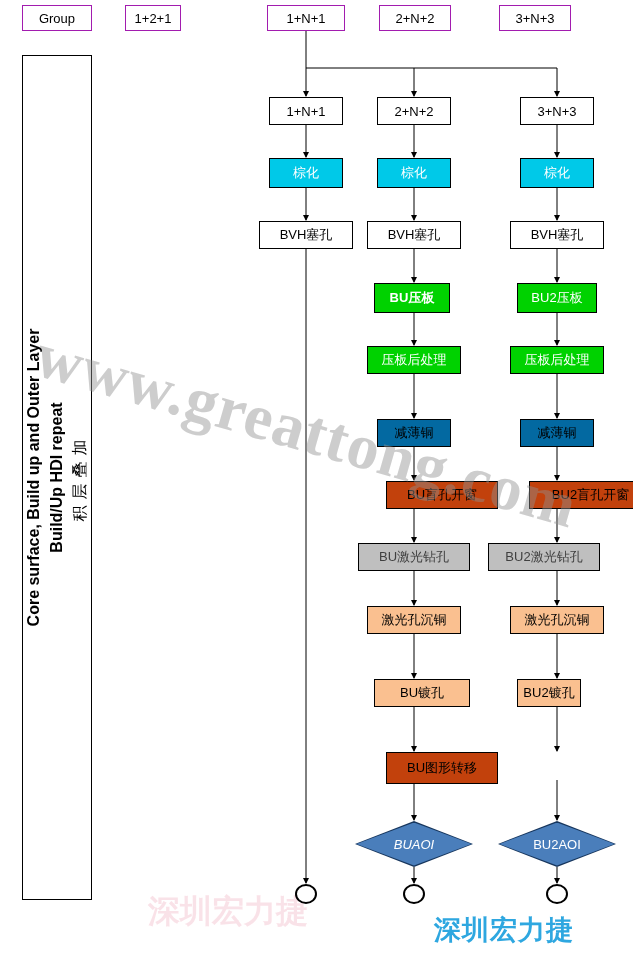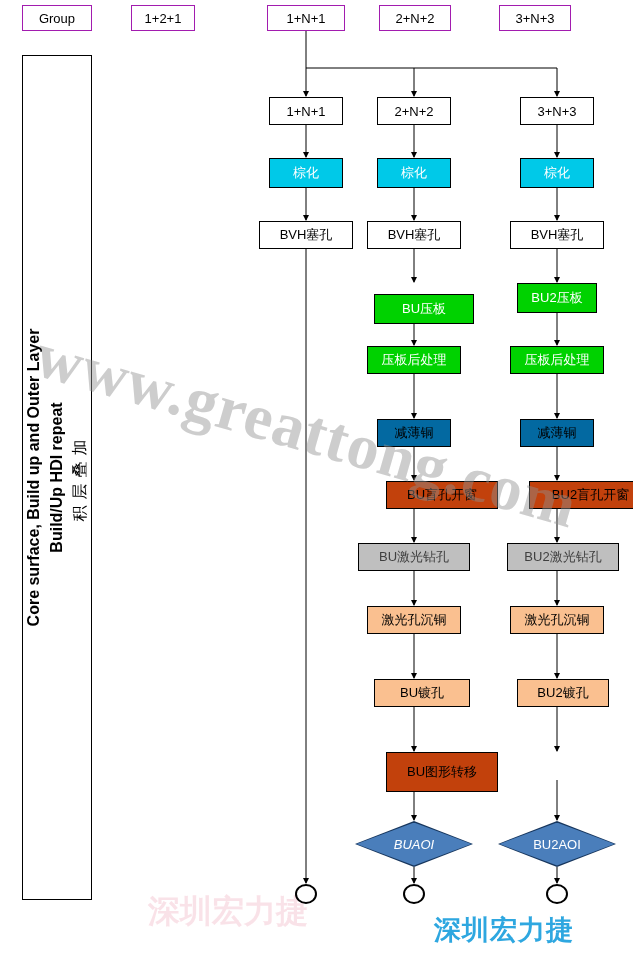--- a/index.html
+++ b/index.html
@@ -87,65 +87,65 @@
         <line x1="557" y1="780" x2="557" y2="820" stroke="#000" stroke-width="1" marker-end="url(#arr)"></line>
         <line x1="557" y1="867" x2="557" y2="883" stroke="#000" stroke-width="1" marker-end="url(#arr)"></line>
         <line x1="306" y1="31" x2="306" y2="68" stroke="#000" stroke-width="1"></line>
         <line x1="306" y1="68" x2="557" y2="68" stroke="#000" stroke-width="1"></line>
         <line x1="306" y1="68" x2="306" y2="96" stroke="#000" stroke-width="1" marker-end="url(#arr)"></line>
         <line x1="414" y1="68" x2="414" y2="96" stroke="#000" stroke-width="1" marker-end="url(#arr)"></line>
         <line x1="557" y1="68" x2="557" y2="96" stroke="#000" stroke-width="1" marker-end="url(#arr)"></line>
       </svg></div>
 
   <div class="hbox" style="left:22px;width:70px">Group</div>
-  <div class="hbox" style="left:131px;width:64px">1+2+1</div>
+  <div class="hbox" style="left:125px;width:56px">1+2+1</div>
   <div class="hbox" style="left:267px;width:78px">1+N+1</div>
   <div class="hbox" style="left:379px;width:72px">2+N+2</div>
   <div class="hbox" style="left:499px;width:72px">3+N+3</div>
 
   <div class="side-box">
     <div class="side-text">
       <div class="st-en">Core surface, Build up and Outer Layer</div>
       <div class="st-en">Build/Up HDI repeat</div>
       <div class="st-cn">积层叠加</div>
     </div>
   </div>
 
   <div id="stage">
       <div class="node plain" style="left: 269px; top: 97px; width: 74px; height: 28px;">1+N+1</div>
       <div class="node cyan" style="left: 269px; top: 158px; width: 74px; height: 30px;">棕化</div>
       <div class="node plain" style="left: 259px; top: 221px; width: 94px; height: 28px;">BVH塞孔</div>
       <div class="terminal" style="left: 295px; top: 884px;"></div>
       <div class="node plain" style="left: 377px; top: 97px; width: 74px; height: 28px;">2+N+2</div>
       <div class="node cyan" style="left: 377px; top: 158px; width: 74px; height: 30px;">棕化</div>
       <div class="node plain" style="left: 367px; top: 221px; width: 94px; height: 28px;">BVH塞孔</div>
-      <div class="node green" style="left: 374px; top: 294px; width: 100px; height: 30px;">BU压板</div>
+      <div class="node green" style="left: 374px; top: 283px; width: 76px; height: 30px; font-weight: bold;">BU压板</div>
       <div class="node green" style="left: 367px; top: 346px; width: 94px; height: 28px;">压板后处理</div>
       <div class="node lightgreen" style="left: 377px; top: 419px; width: 74px; height: 28px;">减薄铜</div>
       <div class="node yellow" style="left: 358px; top: 481px; width: 112px; height: 28px;">BU盲孔开窗</div>
       <div class="node gray" style="left: 358px; top: 543px; width: 112px; height: 28px;">BU激光钻孔</div>
       <div class="node peach" style="left: 367px; top: 606px; width: 94px; height: 28px;">激光孔沉铜</div>
       <div class="node peach" style="left: 374px; top: 679px; width: 96px; height: 28px;">BU镀孔</div>
-      <div class="node yellow" style="left: 358px; top: 752px; width: 112px; height: 40px;">BU图形转移</div>
+      <div class="node yellow" style="left: 358px; top: 752px; width: 112px; height: 32px;">BU图形转移</div>
       <div class="diamond" style="left: 355px; top: 821px; font-style: italic;">
         <div class="dshape"></div>
         <div class="dfill"></div>
         <div class="dlabel">BUAOI</div>
       </div>
       <div class="terminal" style="left: 403px; top: 884px;"></div>
       <div class="node plain" style="left: 520px; top: 97px; width: 74px; height: 28px;">3+N+3</div>
       <div class="node cyan" style="left: 520px; top: 158px; width: 74px; height: 30px;">棕化</div>
       <div class="node plain" style="left: 510px; top: 221px; width: 94px; height: 28px;">BVH塞孔</div>
       <div class="node green" style="left: 517px; top: 283px; width: 80px; height: 30px;">BU2压板</div>
       <div class="node green" style="left: 510px; top: 346px; width: 94px; height: 28px;">压板后处理</div>
       <div class="node lightgreen" style="left: 520px; top: 419px; width: 74px; height: 28px;">减薄铜</div>
       <div class="node yellow" style="left: 501px; top: 481px; width: 112px; height: 28px; padding-left: 11px;">BU2盲孔开窗</div>
-      <div class="node gray" style="left: 507px; top: 543px; width: 112px; height: 28px;">BU2激光钻孔</div>
+      <div class="node gray" style="left: 488px; top: 543px; width: 112px; height: 28px;">BU2激光钻孔</div>
       <div class="node peach" style="left: 510px; top: 606px; width: 94px; height: 28px;">激光孔沉铜</div>
-      <div class="node peach" style="left: 517px; top: 679px; width: 92px; height: 28px;">BU2镀孔</div>
+      <div class="node peach" style="left: 517px; top: 679px; width: 64px; height: 28px;">BU2镀孔</div>
       <div class="diamond" style="left: 498px; top: 821px;">
         <div class="dshape"></div>
         <div class="dfill"></div>
         <div class="dlabel">BU2AOI</div>
       </div>
       <div class="terminal" style="left: 546px; top: 884px;"></div>
     </div>
 
   <div class="watermark">www.greattong.com</div>
   <div class="watermark2">深圳宏力捷</div>

